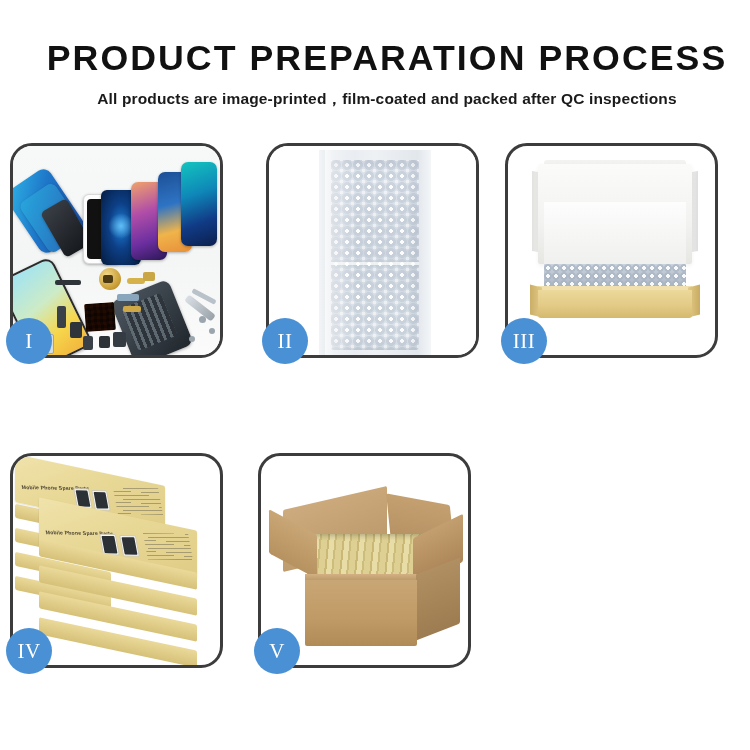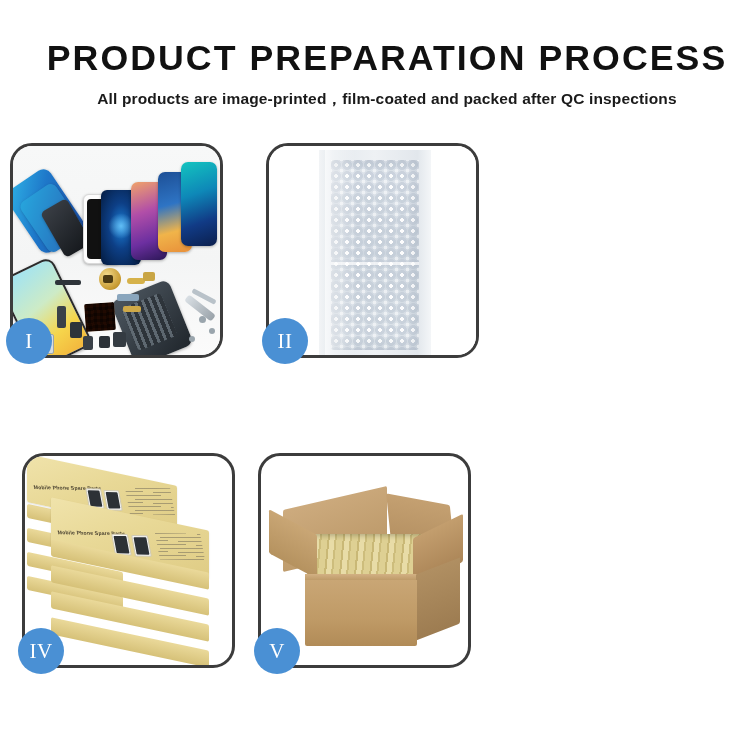--- a/index.html
+++ b/index.html
@@ -23,21 +23,21 @@
   .subtitle{
     font-family:"Liberation Sans",sans-serif;
     font-size:15.5px;font-weight:700;color:#1a1a1a;
     letter-spacing:0.15px;margin:0;padding-top:14px;white-space:nowrap;
   }
 
   
   .grid{position:absolute;left:0;top:143px;width:750px;height:535px;}
   .cell{position:absolute;width:213px;height:215px;}
   .c0{left:10px;top:0;}      .c1{left:266px;top:0;}     .c2{left:505px;top:0;}
-  .c3{left:22px;top:310px;}  .c4{left:258px;top:310px;} .c5{left:505px;top:310px;}
+  .c3{left:10px;top:310px;}  .c4{left:258px;top:310px;} .c5{left:505px;top:310px;}
 
   .panel{
     position:absolute;left:0;top:0;width:100%;height:100%;
     box-sizing:border-box;
     border:3.5px solid #3c3c3c;border-radius:22px;
     background:#ffffff;overflow:hidden;
   }
   .scene{position:absolute;left:0;top:0;width:100%;height:100%;}
 
   .badge{
@@ -311,20 +311,37 @@
           <div class="bw-bg"></div>
           <div class="bw-sheet"></div>
           <div class="bw-inner"></div>
           <div class="bw-seam"></div>
           <div class="bw-gloss"></div>
         </div>
       </div>
       <div class="badge">II</div>
     </div>
 
+    <div class="cell c2">
+      <div class="panel">
+        <div class="scene">
+          <div class="b3-lidback"></div>
+          <div class="b3-lidL"></div>
+          <div class="b3-lidR"></div>
+          <div class="b3-lid"></div>
+          <div class="b3-foam"></div>
+          <div class="b3-bubble"></div>
+          <div class="b3-rim"></div>
+          <div class="b3-fl"></div>
+          <div class="b3-fr"></div>
+          <div class="b3-front"></div>
+        </div>
+      </div>
+      <div class="badge">III</div>
+    </div>
 
     <div class="cell c3">
       <div class="panel">
         <div class="scene stack">
 
           <div class="sb sb-side" style="left:2px;top:58px;width:96px;height:14px;transform:skewY(12deg);"></div>
           <div class="sb sb-side" style="left:2px;top:82px;width:96px;height:14px;transform:skewY(12deg);"></div>
           <div class="sb sb-side" style="left:2px;top:106px;width:96px;height:14px;transform:skewY(12deg);"></div>
           <div class="sb sb-side" style="left:2px;top:130px;width:96px;height:14px;transform:skewY(12deg);"></div>
 

